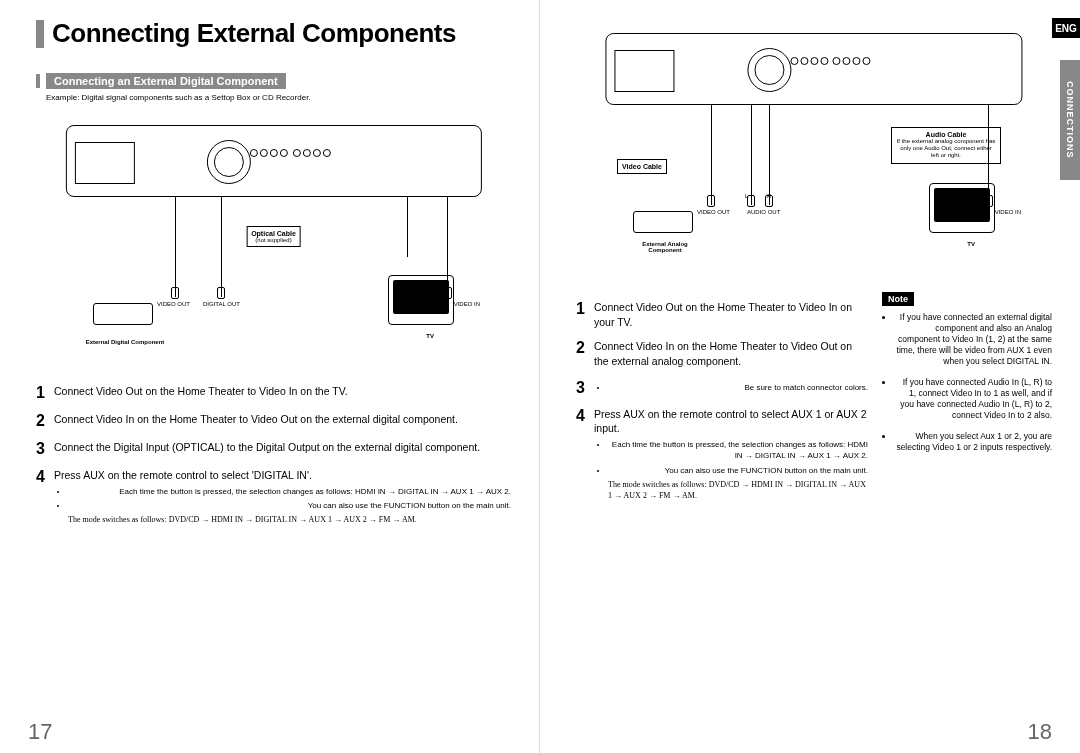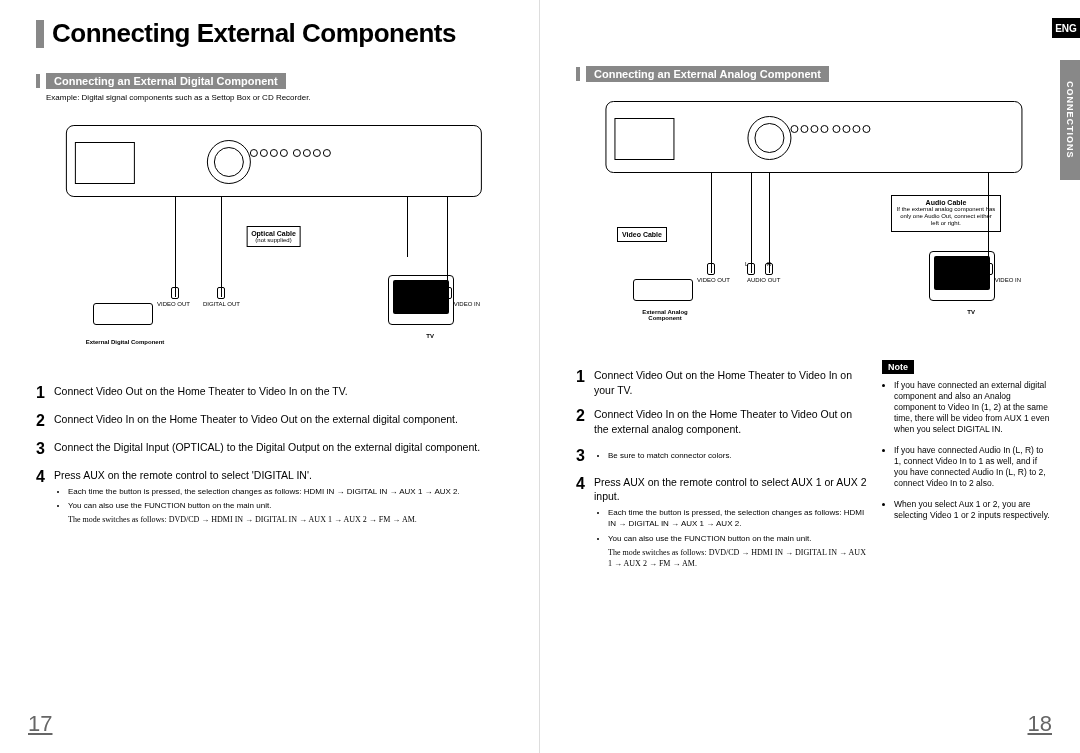--- a/index.html
+++ b/index.html
@@ -90,32 +90,32 @@
   .small-label { position: absolute; font-size: 6px; text-align: center; }
   .step-list { margin-top: 8px; }
   .step { display: flex; margin-bottom: 10px; }
   .step-num {
     font-size: 16px; font-weight: bold; width: 18px; flex-shrink: 0;
   }
   .step-body { flex: 1; font-size: 10.5px; line-height: 1.4; }
   .step-body .sub { font-size: 8px; margin-top: 3px; }
   .step-body .sub.serif { font-family: "Times New Roman", serif; }
   .step-body ul, .notes ul { list-style: disc; padding-left: 14px; }
-  .step-body li, .notes li { margin-bottom: 3px; }
+  .step-body li, .notes li { margin-bottom: 3px; text-align: right; }
   .right-columns { display: flex; gap: 14px; }
   .rc-main { flex: 1; }
   .rc-side { width: 170px; font-size: 8.5px; }
   .note-badge {
     display: inline-block; background: #000; color: #fff;
     font-size: 9px; font-weight: bold; padding: 2px 6px; margin-bottom: 6px; text-align: center;
   }
   .notes ul { padding-left: 12px; }
   .notes li { margin-bottom: 10px; line-height: 1.3; }
   .page-num {
-    position: absolute; bottom: 16px; font-size: 22px; color: #666; text-decoration: underline;
+    position: absolute; bottom: 8px; font-size: 22px; color: #666;
   }
   .page.left .page-num { left: 28px; }
   .page.right .page-num { right: 28px; }
   .conn-line { position:absolute; background:#000; }
   .jack { position:absolute; width:8px; height:12px; border:1px solid #000; border-radius:2px; }
 </style>
 </head>
 <body>
 
 <div class="spread">
@@ -193,24 +193,20 @@
       </div>
     </div>
 
     <div class="page-num">17</div>
   </div>
 
   <div class="page right">
     <div class="lang-tab">ENG</div>
     <div class="side-tab">CONNECTIONS</div>
 
-    <div class="section-heading-row" style="margin-top:48px;">
-      <div class="section-heading-accent"></div>
-      <div class="section-heading">Connecting an External Analog Component</div>
-    </div>
 
     <div class="diagram">
       <div class="device-panel">
         <div class="panel-speaker-box"></div>
         <div class="panel-fan"></div>
         <div class="panel-ports">
           <span class="port"></span><span class="port"></span><span class="port"></span><span class="port"></span>
           <span class="port"></span><span class="port"></span><span class="port"></span><span class="port"></span>
         </div>
       </div>

